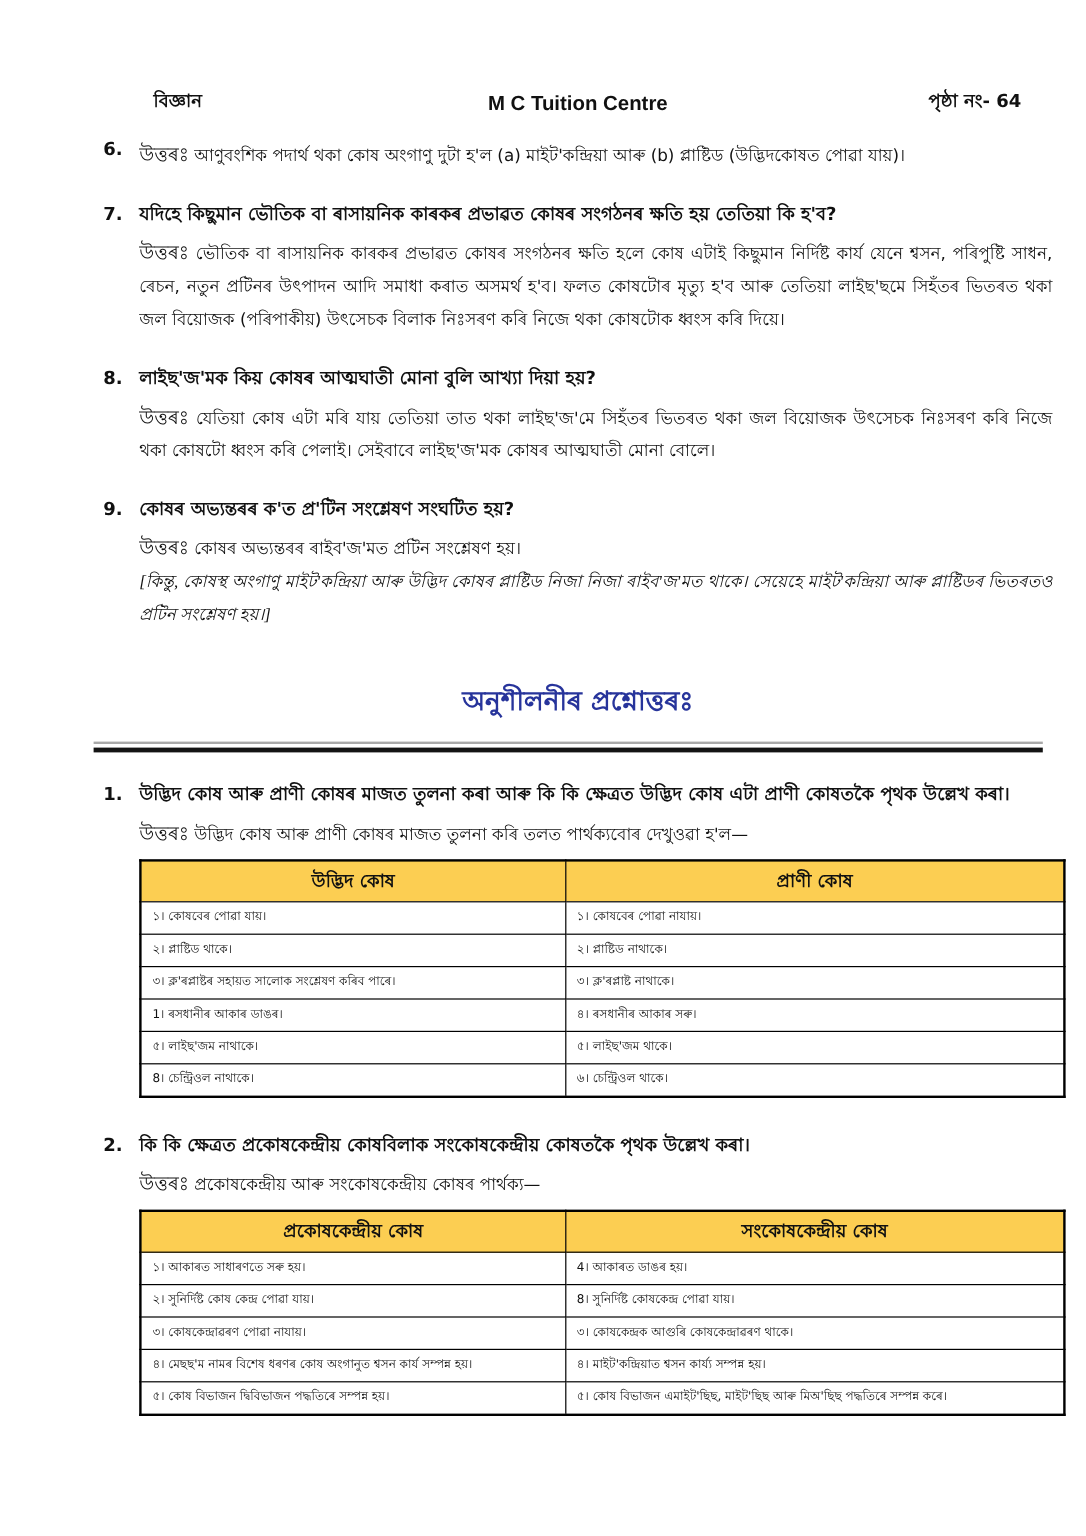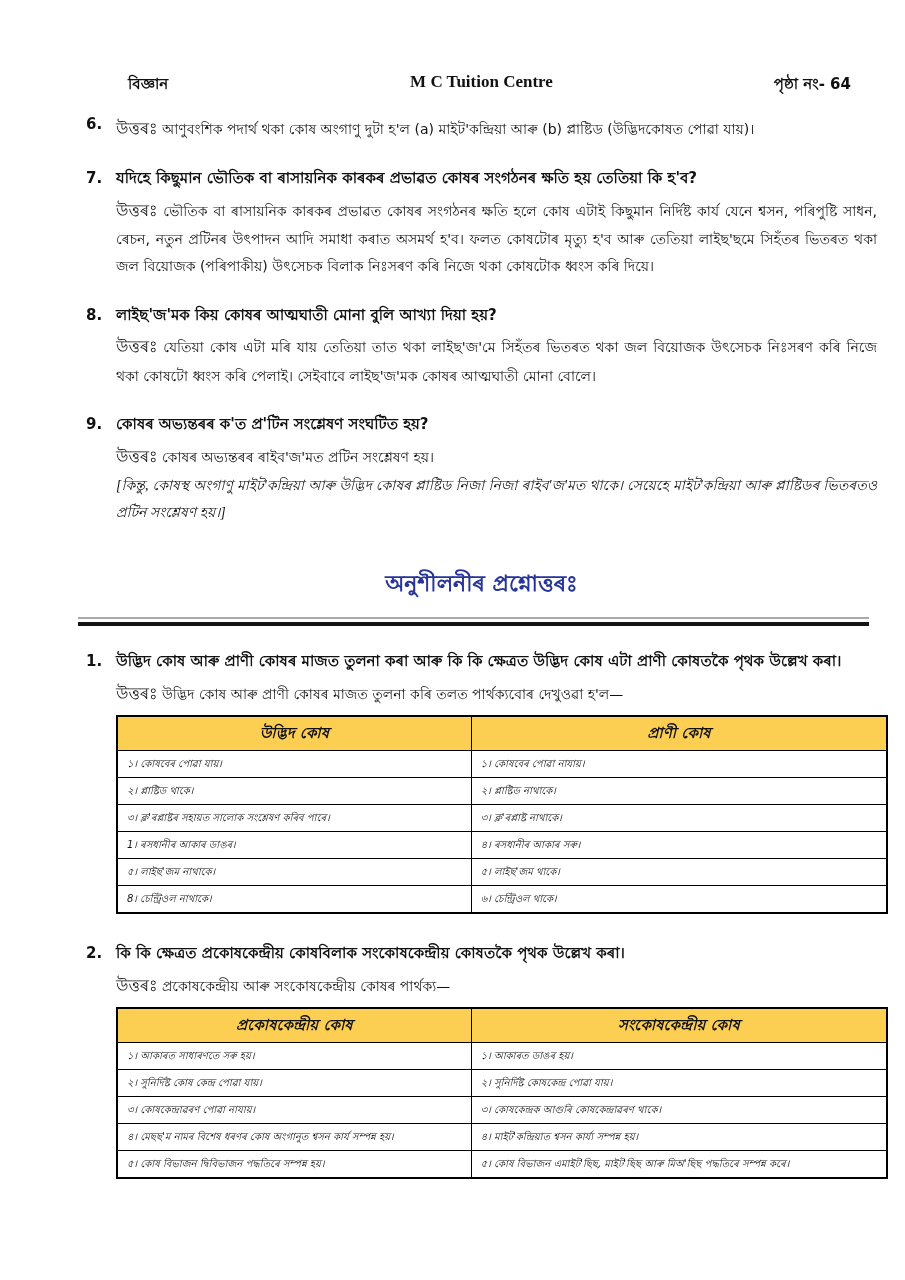--- a/index.html
+++ b/index.html
@@ -5,23 +5,23 @@
   * { margin:0; padding:0; box-sizing:border-box; }
   html,body { background:#ffffff; }
   body {
     width:905px; height:1280px;
     font-family:"DejaVu Sans","Liberation Sans",sans-serif;
     color:#111; overflow:hidden;
   }
   .page { padding:72px 28px 0 86px; width:905px; }
 
   
-  .page-header { display:flex; align-items:flex-start; font-weight:bold; font-size:15px; margin-bottom:14px; }
+  .page-header { display:flex; align-items:flex-end; font-weight:bold; font-size:15px; margin-bottom:14px; }
   .ph-left  { width:220px; padding-left:42px; }
-  .ph-center{ flex:1; text-align:center; font-family:Liberation Serif, serif; font-size:17px; }
+  .ph-center{ flex:1; text-align:center; font-family:Liberation Sans, sans-serif; font-size:17px; }
   .ph-right { width:220px; text-align:right; padding-right:26px; }
 
   
   .qa-item { display:flex; margin-bottom:21px; }
   .qa-num  { width:30px; flex:0 0 30px; font-weight:bold; font-size:15px; line-height:1.85; }
   .qa-body { flex:1; }
   .qa-question { font-weight:bold; font-size:15px; line-height:1.85; text-align:justify; }
   .qa-answer   { font-size:14px; line-height:1.95; text-align:justify; margin-top:2px; }
   .qa-answer .ans-label { font-weight:normal; font-size:16px; }
   .qa-note { font-size:14px; font-style:italic; line-height:1.95; text-align:justify;
@@ -30,21 +30,21 @@
   
   .section-heading { text-align:center; font-weight:bold; font-size:22px;
                      color:var(--heading-color,#27349b); margin:40px 0 14px 0; }
   .double-rule { margin:0 8px 0 -8px; }
   .rule-thin  { height:2px; background:#a9a9a9; }
   .rule-thick { height:4px; background:#141414; margin-top:3px; }
 
   
   .exercise { margin-top:22px; }
   .cmp-table { border-collapse:collapse; width:772px; margin:6px 0 4px 0;
-               border:2px solid #000; table-layout:fixed;font-style:italic; }
+               border:2px solid #000; table-layout:fixed; }
   .cmp-table th { background:var(--table-header-bg,#fcce52); border:1px solid #000;
                   font-weight:bold; font-size:15px; padding:4px 6px; text-align:center; }
   .cmp-table td { border:1px solid #000; font-size:10px; padding:4px 9px;
                   vertical-align:top; line-height:1.8; text-align:justify; }
   .cmp-table col.c1 { width:46%; }
   .cmp-table col.c2 { width:54%; }
 </style>
 </head>
 <body>
 
@@ -152,25 +152,25 @@
           </colgroup>
       <thead>
             <tr>
               <th>প্ৰকোষকেন্দ্ৰীয় কোষ</th>
               <th>সংকোষকেন্দ্ৰীয় কোষ</th>
             </tr>
           </thead>
           <tbody>
             <tr>
               <td>১। আকাৰত সাধাৰণতে সৰু হয়।</td>
-              <td>১। আকাৰত ডাঙৰ হয়।</td>
+              <td>4। আকাৰত ডাঙৰ হয়।</td>
             </tr>
             <tr>
               <td>২। সুনিৰ্দিষ্ট কোষ কেন্দ্ৰ পোৱা যায়।</td>
-              <td>২। সুনিৰ্দিষ্ট কোষকেন্দ্ৰ পোৱা যায়।</td>
+              <td>8। সুনিৰ্দিষ্ট কোষকেন্দ্ৰ পোৱা যায়।</td>
             </tr>
             <tr>
               <td>৩। কোষকেন্দ্ৰাৱৰণ পোৱা নাযায়।</td>
               <td>৩। কোষকেন্দ্ৰক আগুৰি কোষকেন্দ্ৰাৱৰণ থাকে।</td>
             </tr>
             <tr>
               <td>৪। মেছছ'ম নামৰ বিশেষ ধৰণৰ কোষ অংগানুত শ্বসন কাৰ্য সম্পন্ন হয়।</td>
               <td>৪। মাইট'কন্দ্ৰিয়াত শ্বসন কাৰ্য্য সম্পন্ন হয়।</td>
             </tr>
             <tr>

